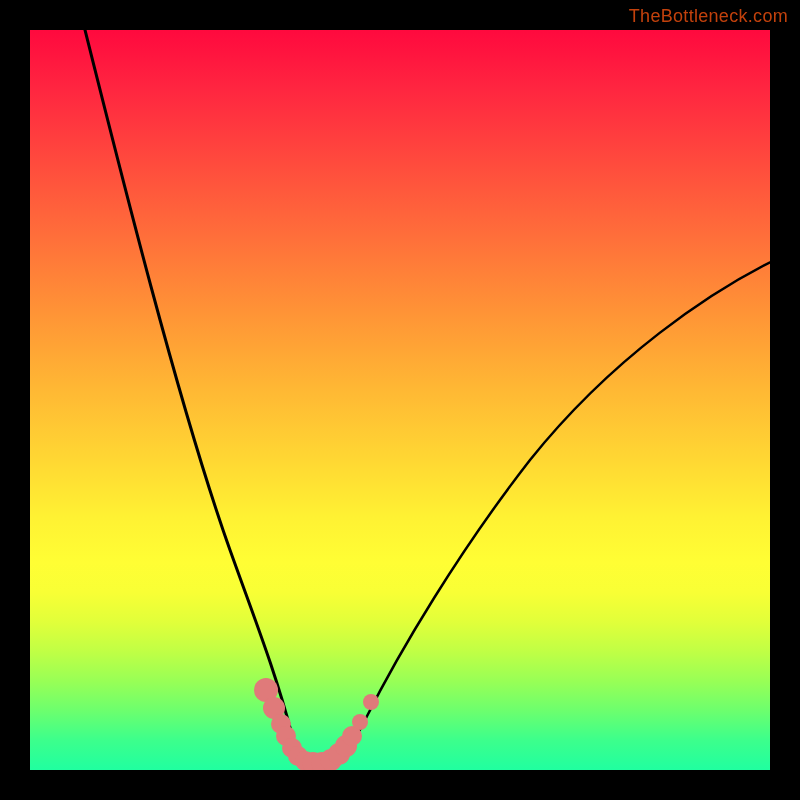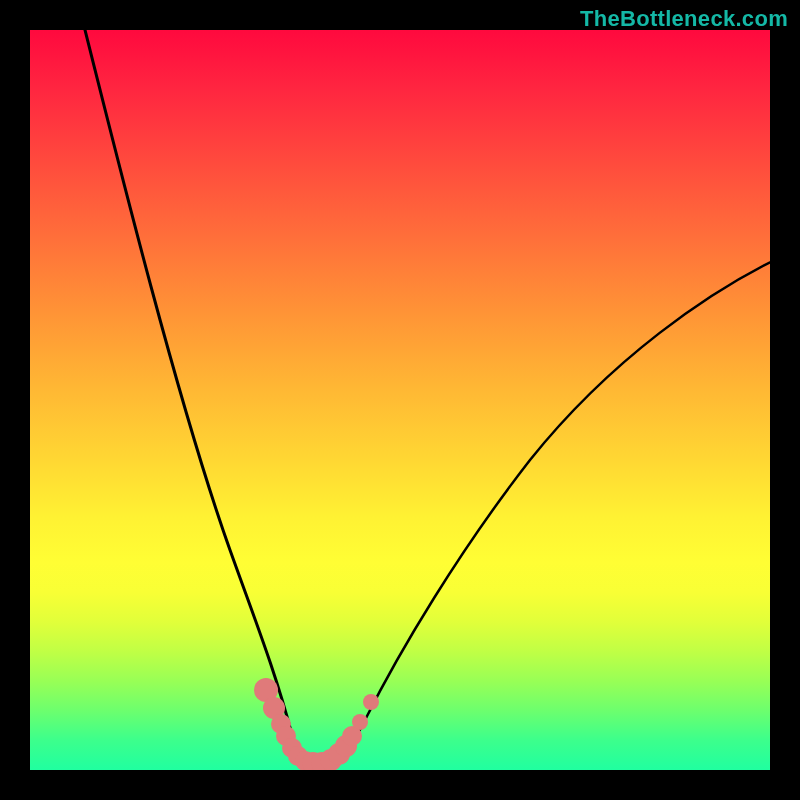--- a/index.html
+++ b/index.html
@@ -48,23 +48,23 @@
     );
   }
   svg.curves {
     position: absolute;
     inset: 0;
   }
   .watermark {
     position: absolute;
     top: 6px;
     right: 12px;
-    font-size: 22px;
-    color: #14b8a6;
-    font-weight: 700;
+    font-size: 18px;
+    color: #c2410c;
+    font-weight: 400;
     letter-spacing: 0.3px;
     user-select: none;
   }
 </style>
 </head>
 <body>
 
 <div class="frame">
 
   <div class="plot">

